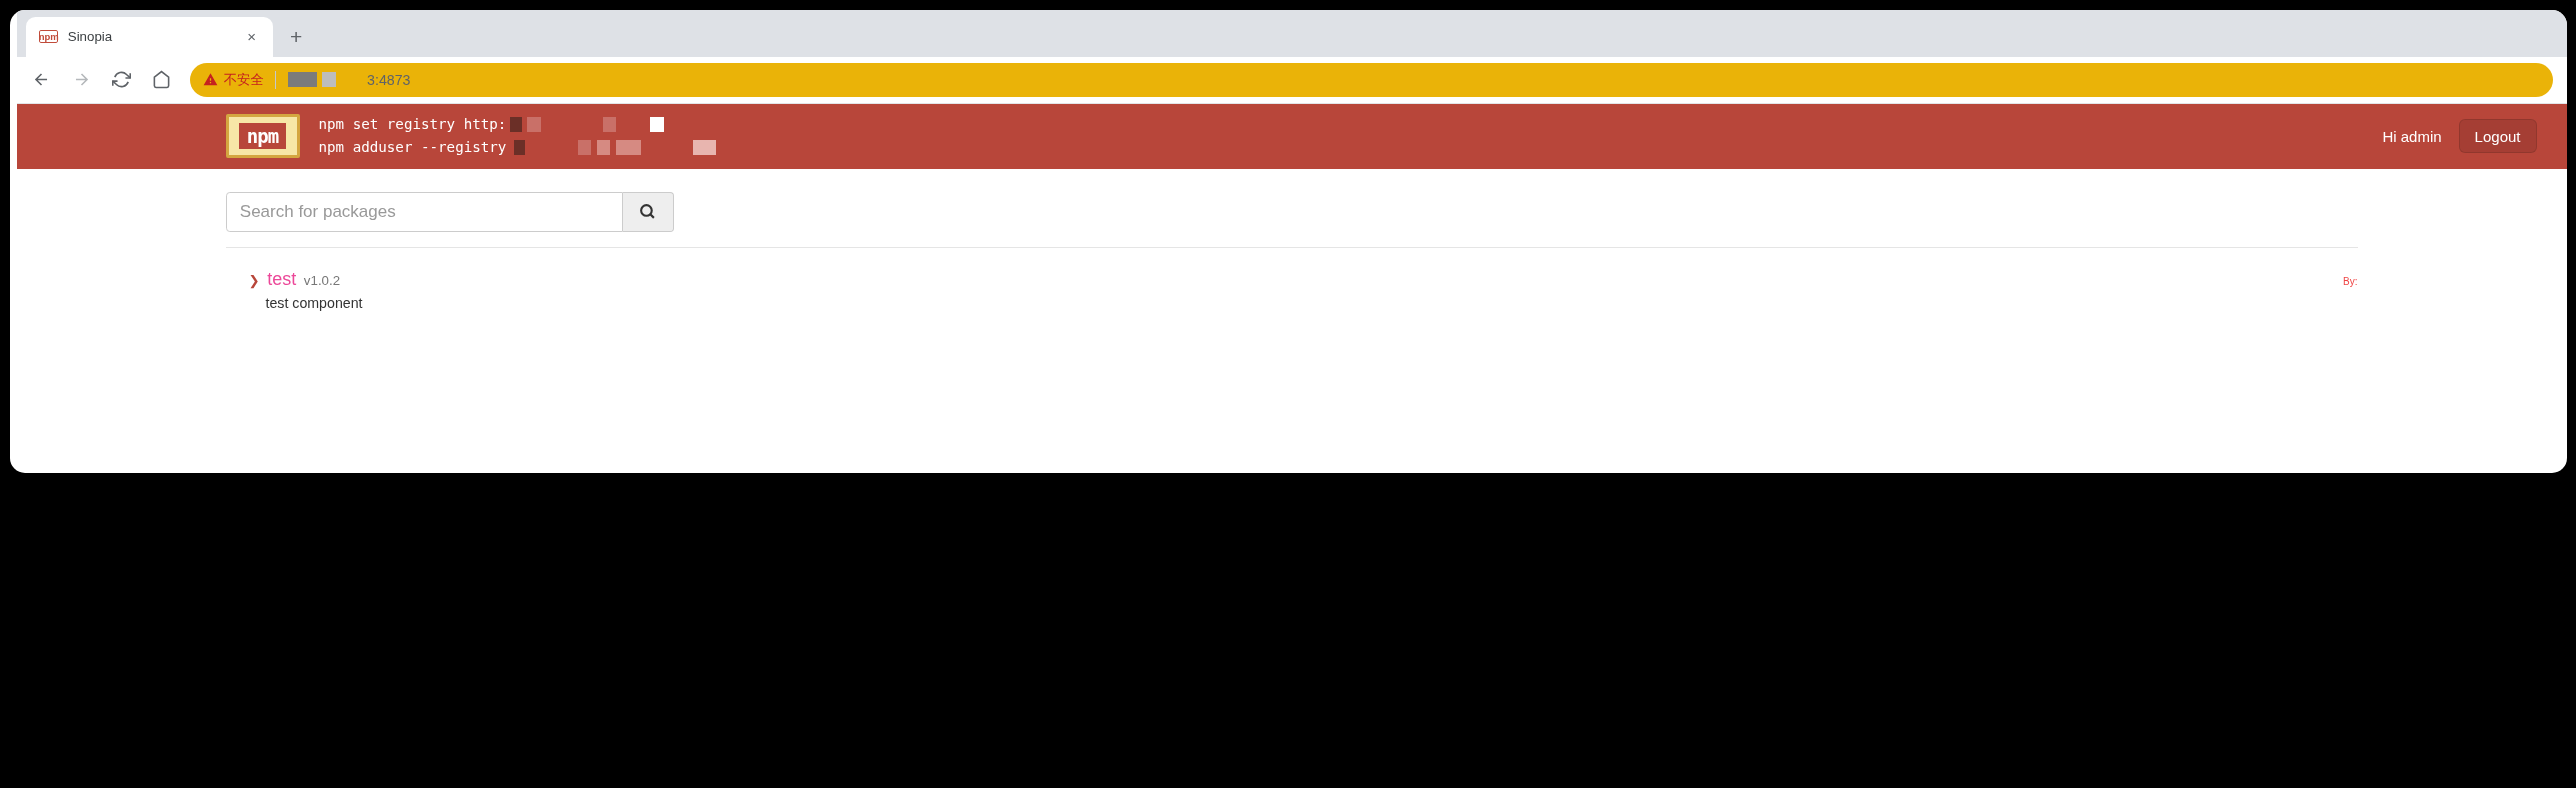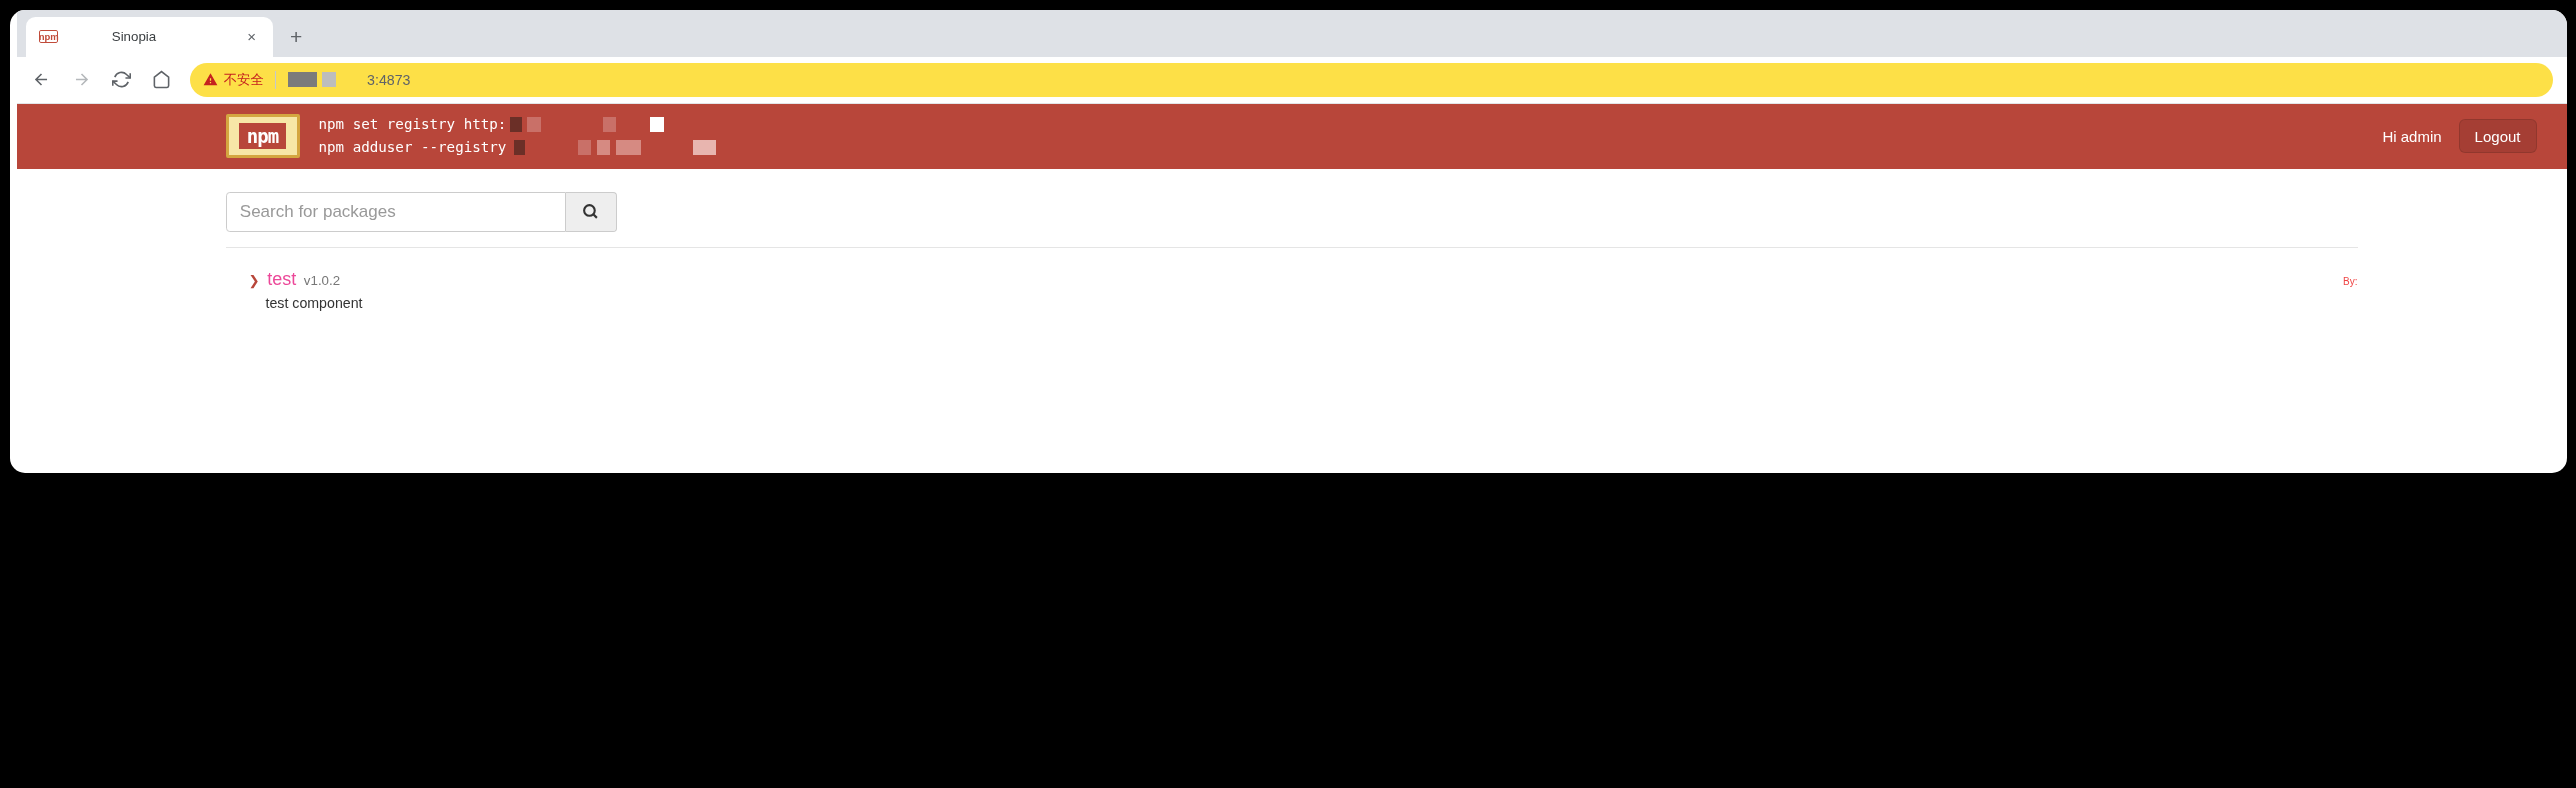--- a/index.html
+++ b/index.html
@@ -45,21 +45,21 @@
       display: flex;
       align-items: center;
       justify-content: center;
       font-size: 9.5px;
       font-weight: bold;
       color: #c14b3a;
       border: 0.9px solid #c14b3a;
       border-radius: 1.9px;
       background: #fff;
     }
-    .tab-title { font-size: 13.3px; color: #3c4043; flex: 1; margin-left: 44px; }
+    .tab-title { font-size: 13.3px; color: #3c4043; flex: 1; }
     .tab-close {
       font-size: 15px;
       color: #5f6368;
       cursor: pointer;
       padding: 1.9px 3.8px;
     }
     .new-tab {
       font-size: 21px;
       color: #5f6368;
       margin-left: 17px;
@@ -82,21 +82,21 @@
       font-size: 17px;
       display: flex;
       align-items: center;
       justify-content: center;
       width: 23px;
       cursor: pointer;
     }
     .nav-btn.disabled { color: #b5b8bb; }
     .address-bar {
       flex: 1;
-      background: #fde047;
+      background: #eab308;
       border-radius: 19px;
       height: 34px;
       display: flex;
       align-items: center;
       padding: 0 13.3px;
       gap: 9.5px;
     }
     .insecure-badge {
       display: flex;
       align-items: center;
@@ -170,21 +170,21 @@
       padding-bottom: 15px;
     }
     .page-title {
       font-size: 32px;
       font-weight: 600;
       color: #333;
       letter-spacing: -0.5px;
     }
     .search-wrap { display: flex; }
     .search-input {
-      width: 340px;
+      width: 397px;
       height: 40px;
       border: 0.9px solid #ccc;
       border-radius: 3.8px 0 0 3.8px;
       padding: 0 13.3px;
       font-size: 17px;
       color: #737373;
       outline: none;
       background: #fff;
     }
     .search-input::placeholder { color: #999; font-size: 17px; }

